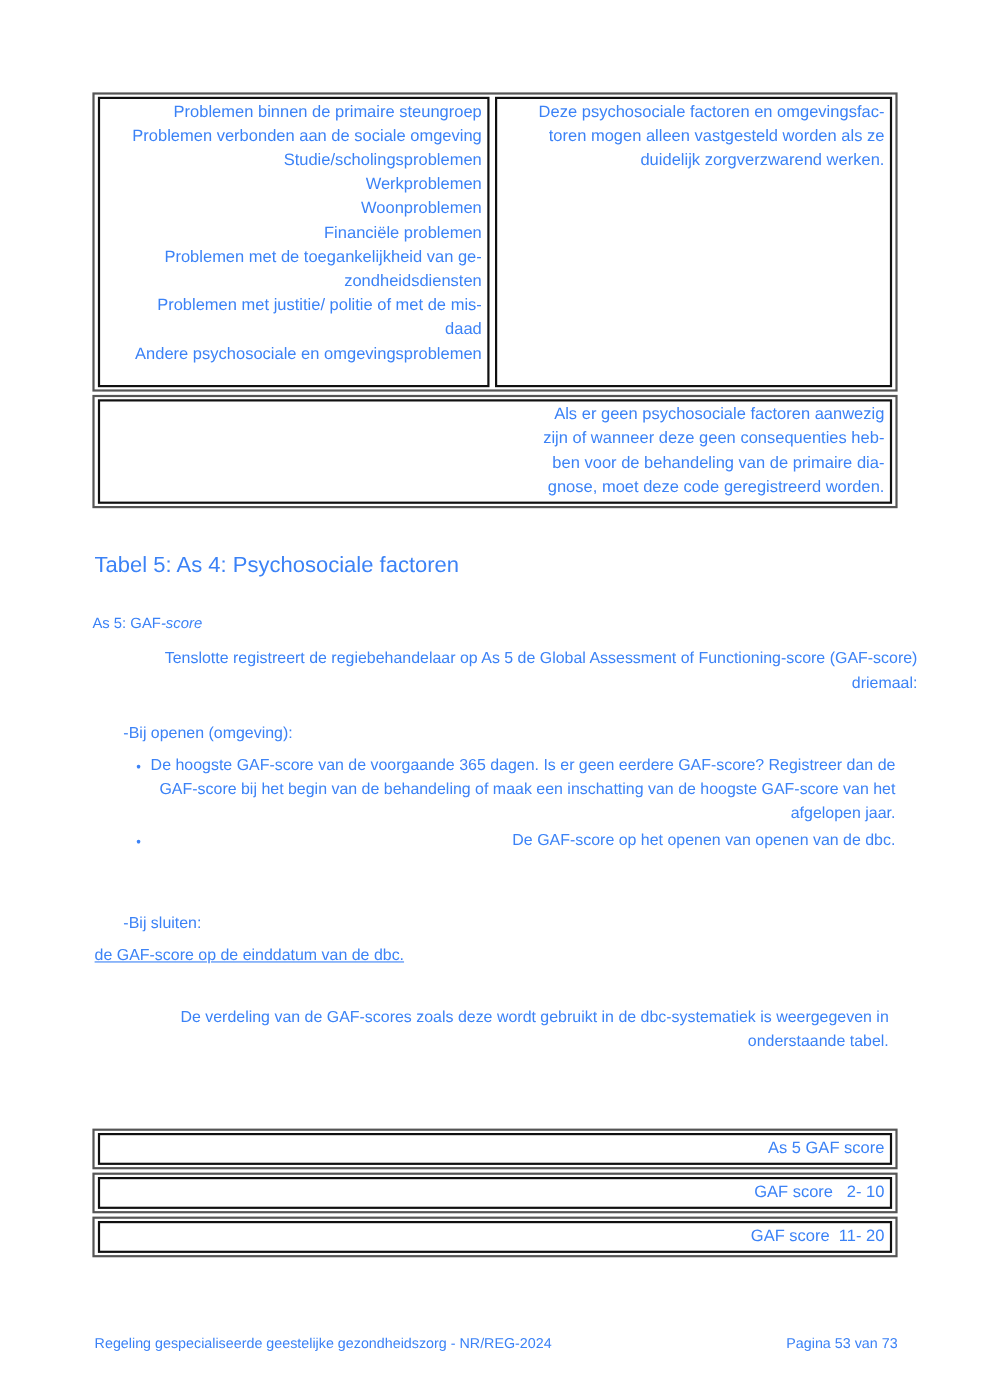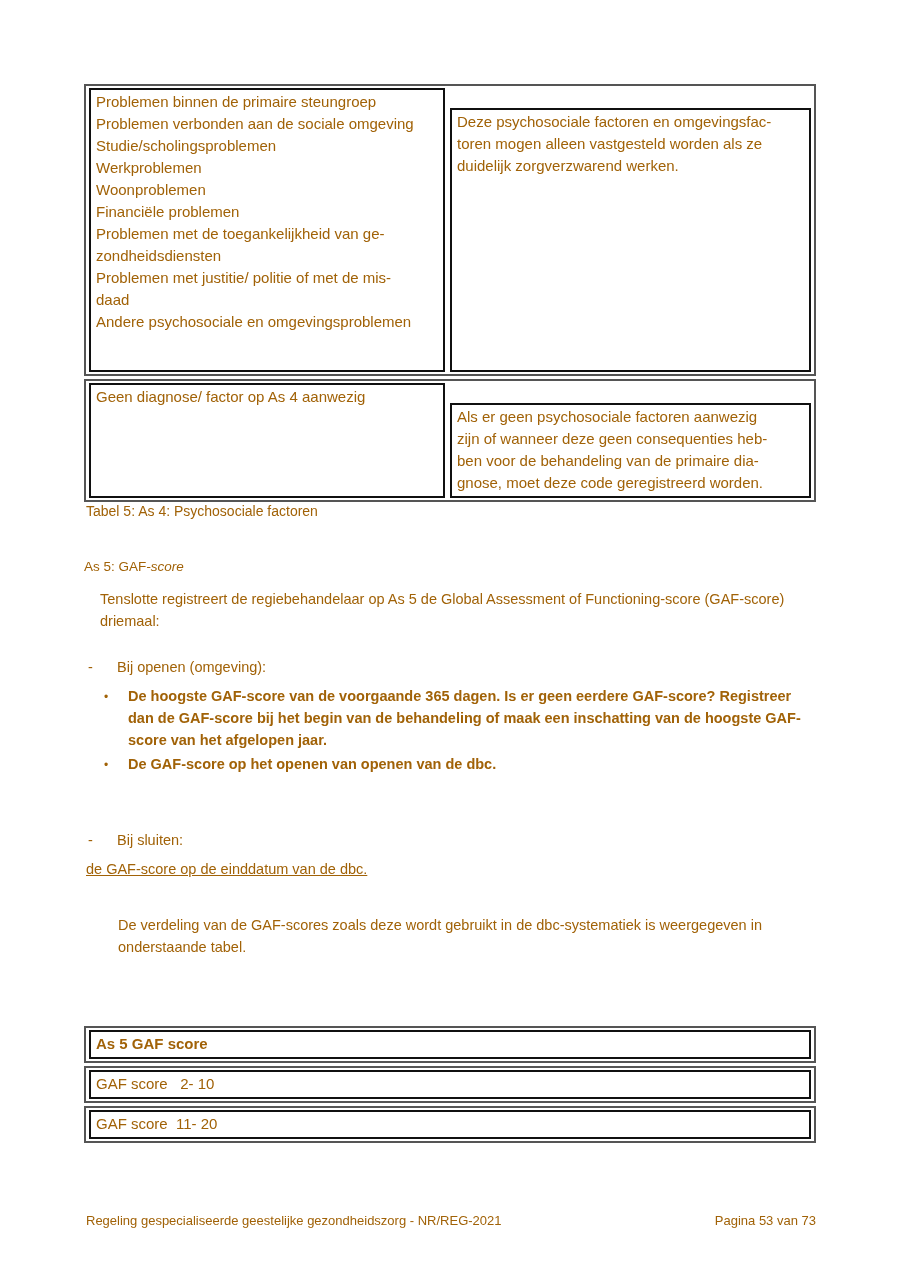--- a/index.html
+++ b/index.html
@@ -2,70 +2,71 @@
 <html><head>
 <meta charset="utf-8">
 <style>
   html, body { margin: 0; padding: 0; background: #e8e8e8; }
   .page {
     position: relative;
     width: 900px;
     height: 1273px;
     background: #ffffff;
     font-family: "Liberation Sans", "DejaVu Sans", sans-serif;
-    color: #a16207;
+    color: #3b82f6;
     overflow: hidden;
+    text-align: right;
   }
   
   .row-box {
     border: 2px solid #555555;
     padding: 2px 3px;
     display: flex;
     gap: 5px;
     margin-bottom: 3px;
     background: #ffffff;
   }
   .cell {
     border: 2px solid #101010;
     padding: 1px 5px 2px 5px;
     font-size: 15px;
     line-height: 22px;
     white-space: pre-wrap;
     background: #ffffff;
     box-sizing: border-box;
   }
   .cell.left  { flex: 0 0 356px; }
-  .cell.right { flex: 1; margin-top: 20px; }
+  .cell.right { flex: 1; }
   .cell.full  { flex: 1; }
-  .cell.bold  { font-weight: bold; }
+  .cell.bold  { font-weight: normal; }
 
   #as4-table { position: absolute; top: 84px;  left: 84px; width: 732px; box-sizing: border-box; }
   #as4-table .r1 .cell { min-height: 264px; }
   #as4-table .r2 .cell { min-height: 86px; }
 
   #gaf-table { position: absolute; top: 1026px; left: 84px; width: 732px; box-sizing: border-box; }
   #gaf-table .cell { min-height: 22px; }
 
   
-  .caption   { position: absolute; top: 503px; left: 86px; font-size: 14px; }
+  .caption   { position: absolute; top: 503px; left: 86px; font-size: 20px; }
   .heading   { position: absolute; top: 559px; left: 84px; font-size: 13.5px; }
   .heading .it { font-style: italic; }
   .para      { font-size: 14.5px; line-height: 22px; }
   #intro     { position: absolute; top: 588px; left: 100px; width: 734px; }
   #sluiten-text { position: absolute; top: 858px; left: 86px; text-decoration: underline; }
   #verdeling { position: absolute; top: 914px; left: 86px; width: 690px; margin-left: 32px; }
 
   .dash-item { position: absolute; left: 88px; display: flex; font-size: 14.5px; line-height: 22px; }
   .dash-item .marker { flex: 0 0 29px; }
   #dash1 { top: 656px; }
   #dash2 { top: 829px; }
 
   .bullet-item { position: absolute; left: 104px; display: flex; font-size: 14.5px; line-height: 22px; }
   .bullet-item .marker { flex: 0 0 24px; font-size: 12px; padding-top: 1px; }
-  .bullet-item .btxt { width: 686px; font-weight: bold; }
+  .bullet-item .btxt { width: 686px; }
   #bullet1 { top: 685px; }
   #bullet2 { top: 753px; }
 
   .footer {
     position: absolute; top: 1213px; left: 86px; width: 730px;
     display: flex; justify-content: space-between;
     font-size: 13px;
   }
 </style>
 </head>
@@ -84,21 +85,20 @@
 Problemen met de toegankelijkheid van ge-
 zondheidsdiensten
 Problemen met justitie/ politie of met de mis-
 daad
 Andere psychosociale en omgevingsproblemen</div>
       <div class="cell right">Deze psychosociale factoren en omgevingsfac-
 toren mogen alleen vastgesteld worden als ze
 duidelijk zorgverzwarend werken.</div>
     </div>
     <div class="row-box r2">
-      <div class="cell left">Geen diagnose/ factor op As 4 aanwezig</div>
       <div class="cell right">Als er geen psychosociale factoren aanwezig
 zijn of wanneer deze geen consequenties heb-
 ben voor de behandeling van de primaire dia-
 gnose, moet deze code geregistreerd worden.</div>
     </div>
   </div>
 
   <div class="caption">Tabel 5: As 4: Psychosociale factoren</div>
 
   <div class="heading"><span>As 5: GAF</span><span class="it">-score</span></div>
@@ -135,17 +135,17 @@
     </div>
     <div class="row-box">
       <div class="cell full">GAF score   2- 10</div>
     </div>
     <div class="row-box">
       <div class="cell full">GAF score  11- 20</div>
     </div>
   </div>
 
   <div class="footer">
-    <span>Regeling gespecialiseerde geestelijke gezondheidszorg - NR/REG-2021</span>
+    <span>Regeling gespecialiseerde geestelijke gezondheidszorg - NR/REG-2024</span>
     <span>Pagina 53 van 73</span>
   </div>
 
 </div>
 
 </body></html>

